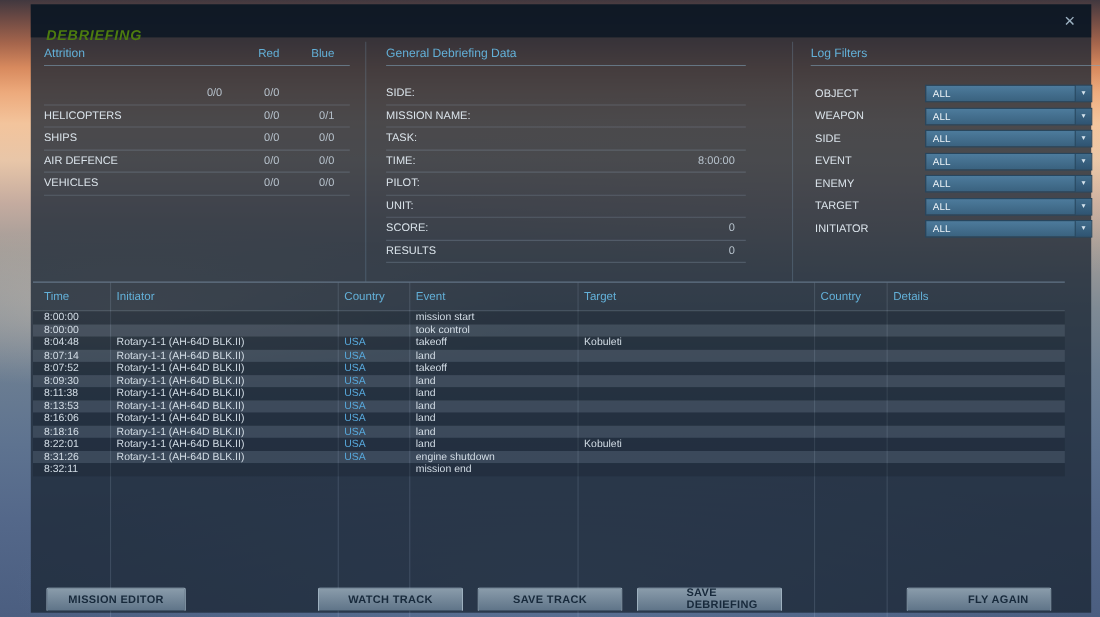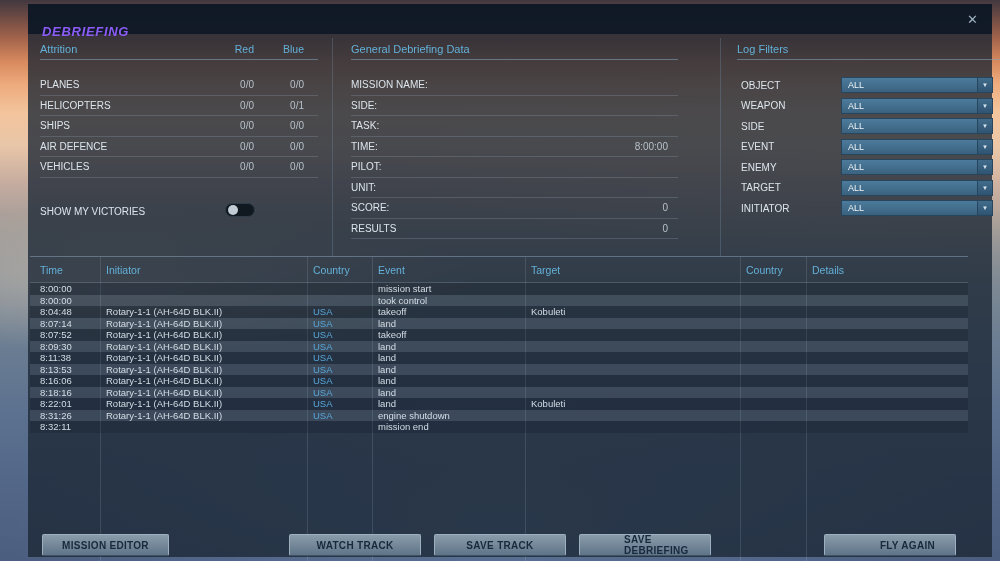--- a/index.html
+++ b/index.html
@@ -20,21 +20,21 @@
   .panel {
     position:absolute; left:28px; top:4px; width:964px; height:553px;
     background:rgba(27,39,52,0.78);
   }
   .title-bar {
     position:absolute; left:0; top:0; right:0; height:30px;
     background:rgba(13,23,35,0.88);
     display:flex; align-items:center; justify-content:space-between;
     padding:0 14px;
   }
-  .title { font-size:13px; font-weight:bold; font-style:italic; color:#8b5cf6; letter-spacing:0.7px;margin-top:25px; }
+  .title { font-size:13px; font-weight:bold; font-style:italic; color:#4d7c0f; letter-spacing:0.7px;margin-top:25px; }
   .close { color:#9db2c2; font-size:13px; cursor:pointer; line-height:1; }
 
   .section { position:absolute; top:34px; }
   #attrition { left:12px; width:278px; }
   #general   { left:304px; width:346px; height:218px; border-left:1px solid rgba(120,150,175,0.30); padding-left:18px; }
   #filters   { left:692px; width:288px; height:218px; border-left:1px solid rgba(120,150,175,0.30); padding-left:16px; }
 
   .sec-header { height:22px; border-bottom:1px solid rgba(130,165,190,0.55); display:flex; align-items:center; }
   .sec-title { color:#63b0d8; font-size:11px; }
 
@@ -108,21 +108,20 @@
   </div>
 
   <div class="section" id="attrition">
     <div class="sec-header att-grid">
       <span class="sec-title">Attrition</span>
       <span class="col-h">Red</span>
       <span class="col-h">Blue</span>
     </div>
     <div class="rows-block">
         <div class="att-row att-grid">
-       <span class="lbl">PLANES</span>
        <span class="val">0/0</span>
        <span class="val">0/0</span>
      </div>
         <div class="att-row att-grid">
        <span class="lbl">HELICOPTERS</span>
        <span class="val">0/0</span>
        <span class="val">0/1</span>
      </div>
         <div class="att-row att-grid">
        <span class="lbl">SHIPS</span>
@@ -133,39 +132,33 @@
        <span class="lbl">AIR DEFENCE</span>
        <span class="val">0/0</span>
        <span class="val">0/0</span>
      </div>
         <div class="att-row att-grid">
        <span class="lbl">VEHICLES</span>
        <span class="val">0/0</span>
        <span class="val">0/0</span>
      </div>
       </div>
-    <div class="victories-row">
-      <span class="lbl">SHOW MY VICTORIES</span>
-      <span class="toggle">
-          <span class="knob"></span>
-        </span>
-    </div>
   </div>
 
   <div class="section" id="general">
     <div class="sec-header">
       <span class="sec-title">General Debriefing Data</span>
     </div>
     <div class="rows-block">
         <div class="gen-row">
+       <span class="lbl">SIDE:</span>
+       <span class="val"></span>
+     </div>
+        <div class="gen-row">
        <span class="lbl">MISSION NAME:</span>
-       <span class="val"></span>
-     </div>
-        <div class="gen-row">
-       <span class="lbl">SIDE:</span>
        <span class="val"></span>
      </div>
         <div class="gen-row">
        <span class="lbl">TASK:</span>
        <span class="val"></span>
      </div>
         <div class="gen-row">
        <span class="lbl">TIME:</span>
        <span class="val">8:00:00</span>
      </div>

